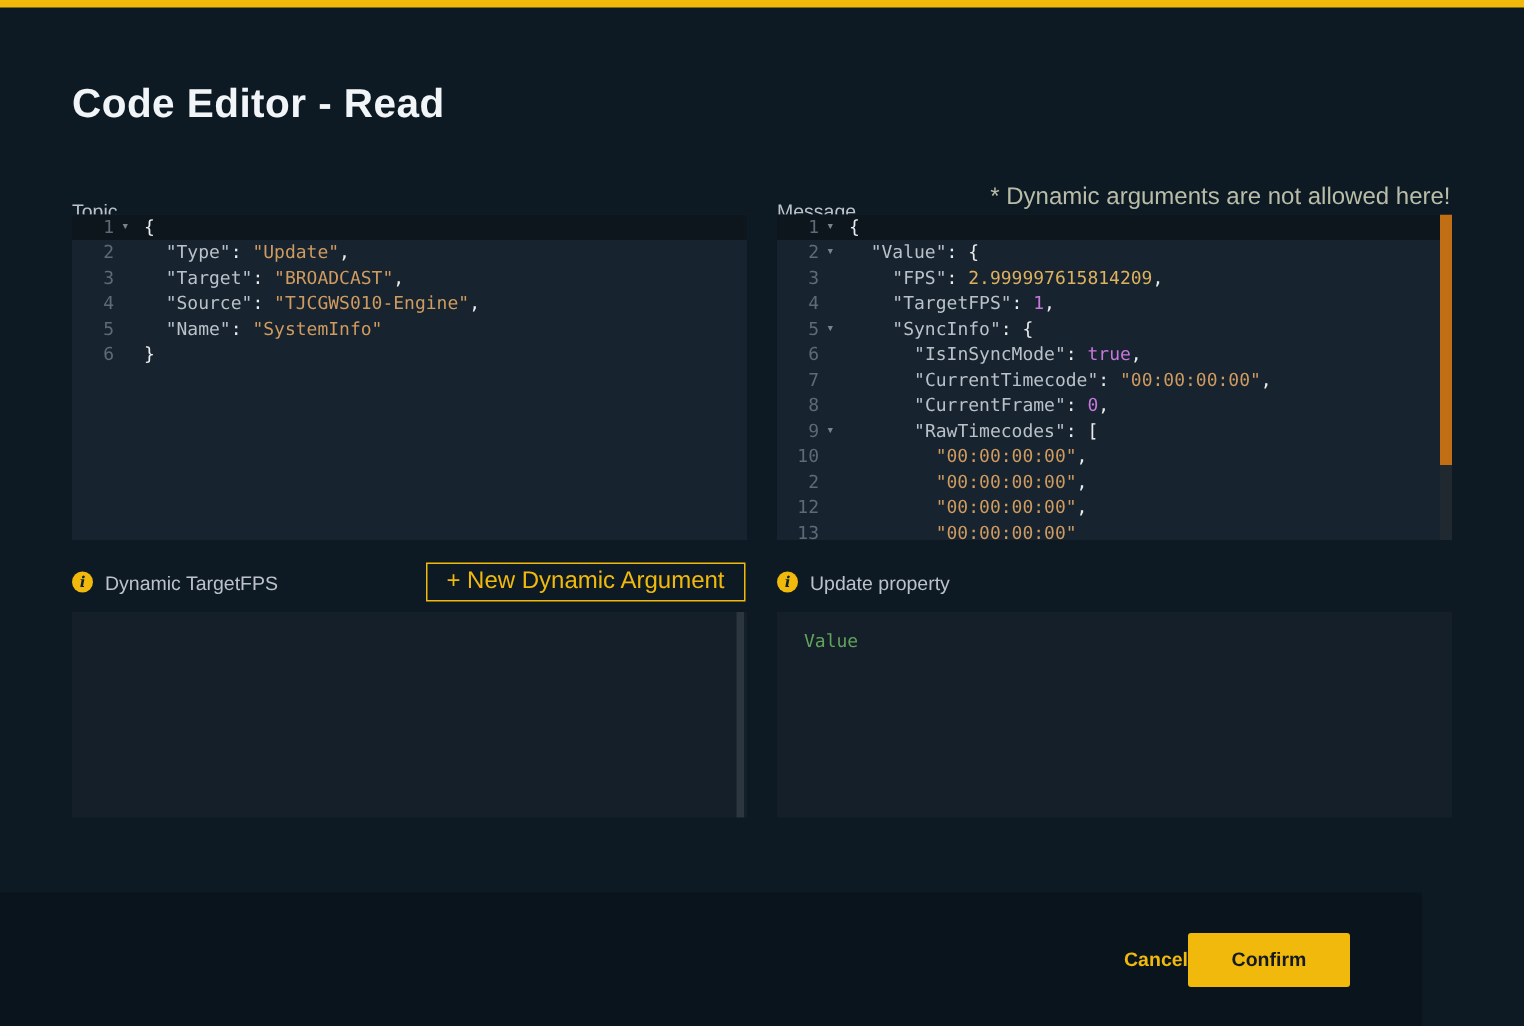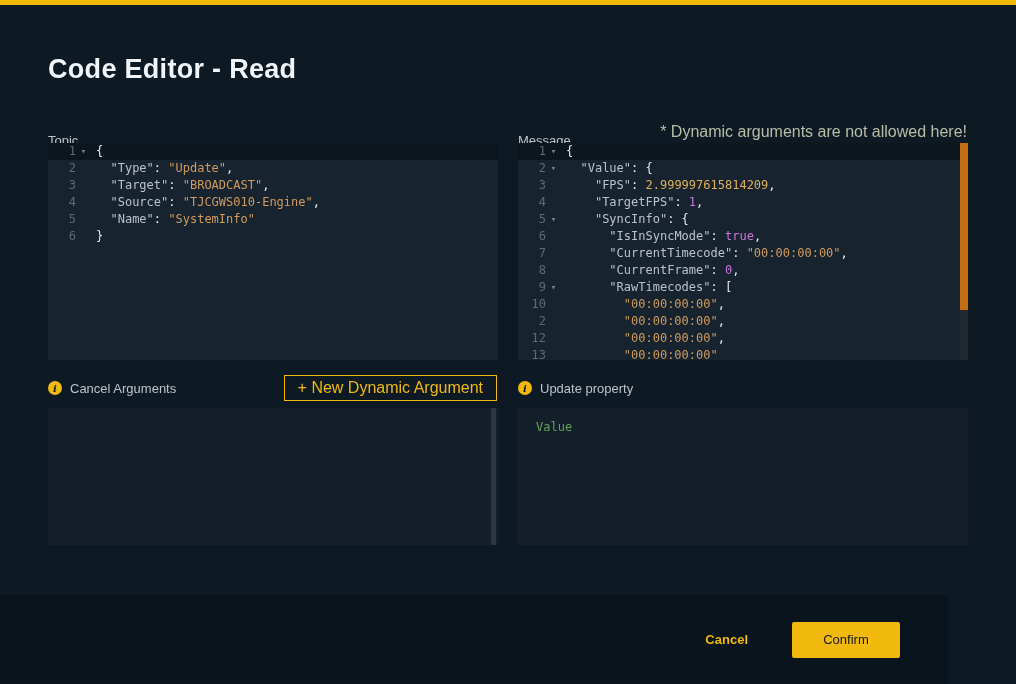--- a/index.html
+++ b/index.html
@@ -35,24 +35,24 @@
   .ghost-btn{position:absolute;top:375px;right:519px;height:26px;border:1px solid var(--accent,#f0b90b);
              color:var(--accent,#f0b90b);font-size:16px;display:flex;align-items:center;padding:0 13px;
              background:transparent;cursor:pointer}
 
   .panel{position:absolute;top:408px;width:450px;height:137px;background:var(--panel-bg,#141f29)}
   .panel-track{position:absolute;top:0;right:2px;width:5px;height:100%;background:#47525c;opacity:.45}
   .return-value{display:block;padding:12px 18px;font-family:"DejaVu Sans Mono",monospace;font-size:12px;
                 color:var(--return-green,#63a35c)}
 
   .footer{position:absolute;left:0;top:595px;width:948px;height:89px;background:var(--footer-bg,#0a141c);
-          display:flex;align-items:center;justify-content:flex-end;gap:44px;padding-right:48px}
+          display:flex;align-items:center;justify-content:flex-end;padding-right:48px}
   .cancel-btn{color:var(--accent,#f0b90b);font-size:13px;font-weight:700;background:none;border:none;cursor:pointer}
   .confirm-btn{width:108px;height:36px;background:var(--accent,#f0b90b);color:#141a1f;font-size:13px;
-               font-weight:400;border:none;border-radius:2px;display:flex;align-items:center;justify-content:center;cursor:pointer}
+               font-weight:700;border:none;border-radius:2px;display:flex;align-items:center;justify-content:center;cursor:pointer}
 </style>
 </head>
 <body>
 
 <div class="screen" style="--accent: #f0b90b; --page-bg: #0d1a24; --footer-bg: #0a141c; --editor-bg: #17232e; --panel-bg: #141f29; --active-line-bg: #0d151d; --scrollbar-thumb: #c26e15; --scrollbar-track: #20292f; --line-number: #5e6a75; --token-key: #b9c2ca; --token-string: #cf9b60; --token-number: #deb15f; --token-literal: #c678dd; --token-punct: #e9ebed; --return-green: #63a35c; --label-text: #bcc2c9; --note-text: #b9bda8; --title-text: #f2f5f8;">
   <div class="accent-bar"></div>
 
   <h1 class="page-title">Code Editor - Read</h1>
 
   <div class="col-label" style="left:48px">Topic</div>
@@ -85,21 +85,21 @@
         <div class="code-line"><span class="gutter"><span class="ln">2</span><span class="fold"></span></span><span class="code-text"><span class="tk-p">        </span><span class="tk-s">"00:00:00:00"</span><span class="tk-p">,</span></span></div>
         <div class="code-line"><span class="gutter"><span class="ln">12</span><span class="fold"></span></span><span class="code-text"><span class="tk-p">        </span><span class="tk-s">"00:00:00:00"</span><span class="tk-p">,</span></span></div>
         <div class="code-line"><span class="gutter"><span class="ln">13</span><span class="fold"></span></span><span class="code-text"><span class="tk-p">        </span><span class="tk-s">"00:00:00:00"</span></span></div>
       </div>
     <div class="vtrack"></div>
     <div class="vthumb"></div>
   </div>
 
   <div class="section-header" style="left:48px">
     <span class="info-icon">i</span>
-    <span class="section-label">Cancel Arguments</span>
+    <span class="section-label">Dynamic TargetFPS</span>
   </div>
   <button class="ghost-btn">+ New Dynamic Argument</button>
 
   <div class="section-header" style="left:518px">
     <span class="info-icon">i</span>
     <span class="section-label">Update property</span>
   </div>
 
   <div class="panel" style="left:48px">
     <div class="panel-track"></div>

